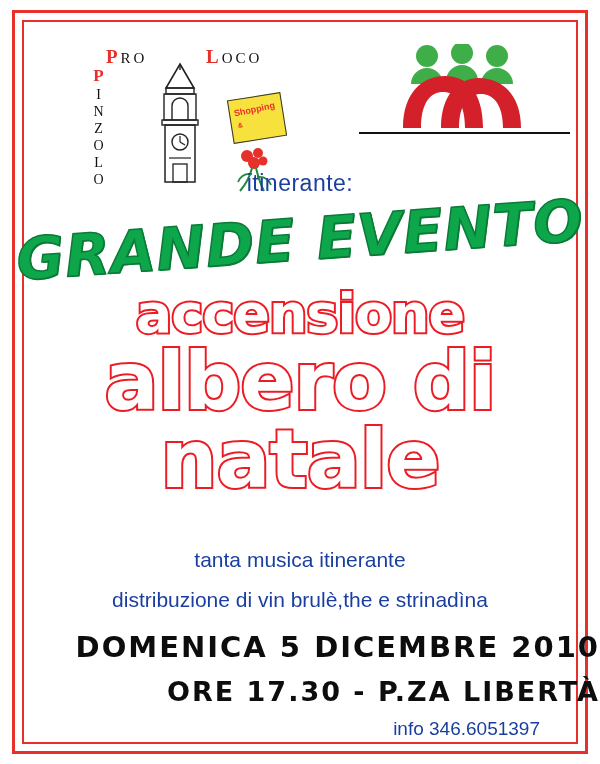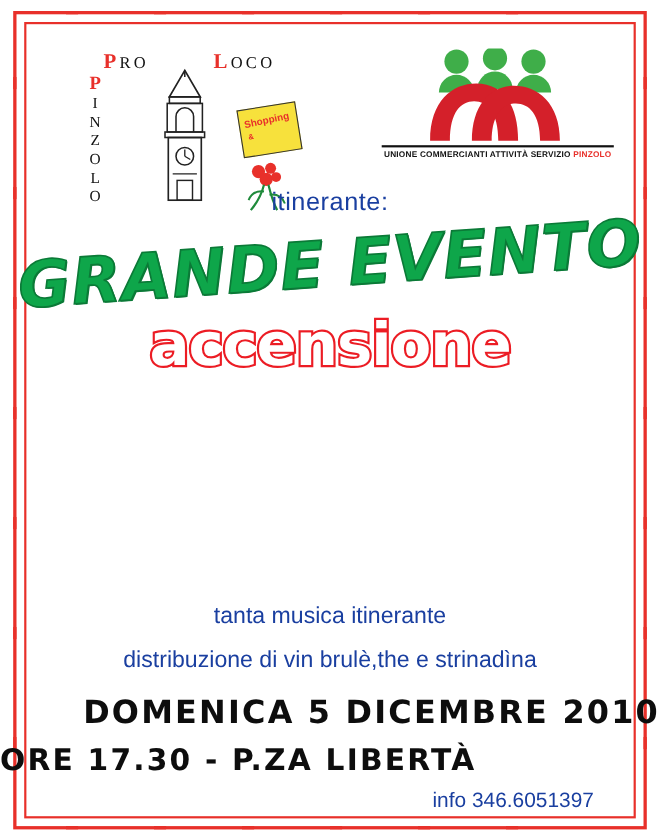--- a/index.html
+++ b/index.html
@@ -42,21 +42,21 @@
     position: absolute;
     background: #e8302a;
   }
   
   .tick.h { height: 3px; width: 11px; }
   .tick.v { width: 3px; height: 11px; }
 
   
   .header {
     position: absolute;
-    left: 30px;
+    left: 42px;
     top: 26px;
     width: 540px;
     height: 150px;
   }
 
   
   .proloco {
     position: absolute;
     left: 28px;
     top: 8px;
@@ -280,21 +280,21 @@
     font-size: 29px;
     font-weight: bold;
     color: #0d0d0d;
     letter-spacing: 2px;
   }
   .placeline {
     position: absolute;
     left: 0;
     top: 676px;
     width: 600px;
-    text-align: left;
+    text-align: right;
     font-family: "DejaVu Sans", sans-serif;
     font-size: 27px;
     font-weight: bold;
     color: #0d0d0d;
     letter-spacing: 2px;
   }
   .infoline {
     position: absolute;
     left: 0;
     top: 718px;
@@ -394,30 +394,30 @@
         <circle cx="100" cy="12" r="11" fill="#3fae49"></circle>
 
         <path d="M14 40 a16 16 0 0 1 32 0 z" fill="#3fae49"></path>
         <path d="M49 37 a16 16 0 0 1 32 0 z" fill="#3fae49"></path>
         <path d="M84 40 a16 16 0 0 1 32 0 z" fill="#3fae49"></path>
 
         <path d="M6 84 C6 48 26 32 48 32 C70 32 86 48 86 84 L68 84 C68 58 58 48 46 48 C34 48 24 58 24 84 Z" fill="#d4202a"></path>
         <path d="M44 84 C44 50 62 34 82 34 C104 34 124 50 124 84 L106 84 C106 60 96 50 84 50 C72 50 62 60 62 84 Z" fill="#d4202a"></path>
       </svg>
       <div class="unione-rule"></div>
-      <div class="unione-caption"><span>UNIONE COMMERCIANTI ATTIVITÀ SERVIZIO </span><span class="red">PINZOLO</span></div>
     </div>
   </div>
 
   <div class="presentano">itinerante:</div>
 
   <div class="grande">GRANDE EVENTO</div>
 
   <div class="headline">
     <div class="line l1">accensione</div>
+    <div class="line l2">albero di natale</div>
   </div>
 
   <div class="sub1">tanta musica itinerante</div>
   <div class="sub2">distribuzione di vin brulè,the e strinadìna</div>
 
   <div class="dateline">DOMENICA 5 DICEMBRE 2010</div>
   <div class="placeline">ORE 17.30 -  P.ZA LIBERTÀ</div>
   <div class="infoline">info 346.6051397</div>
 
 </div>

